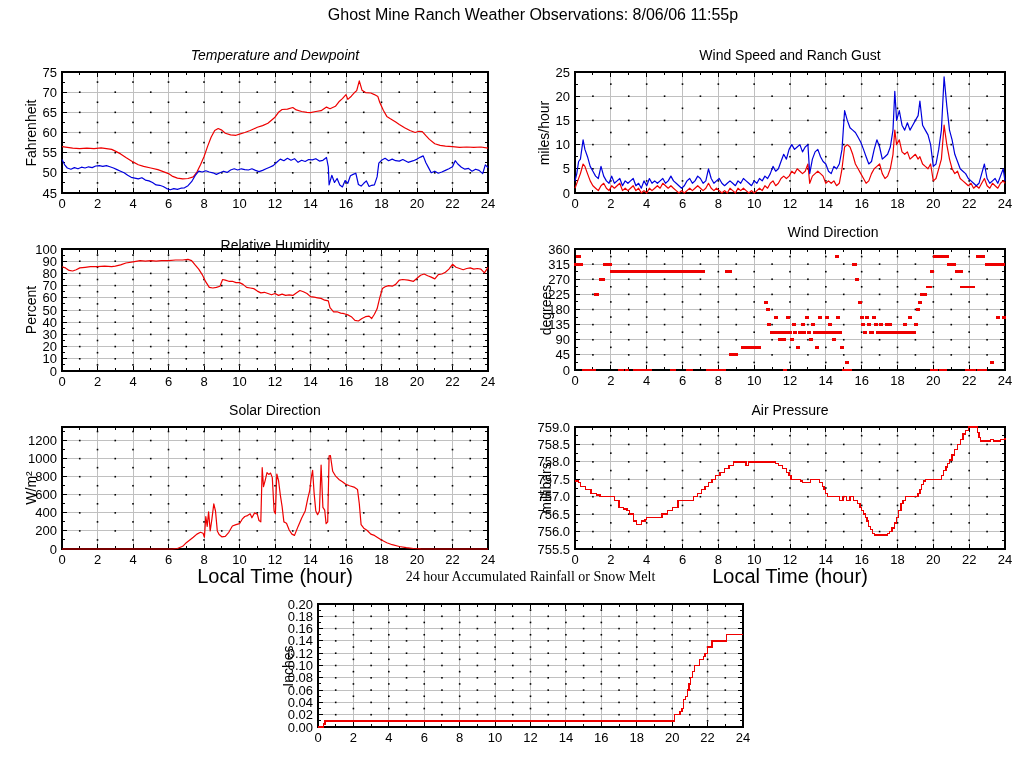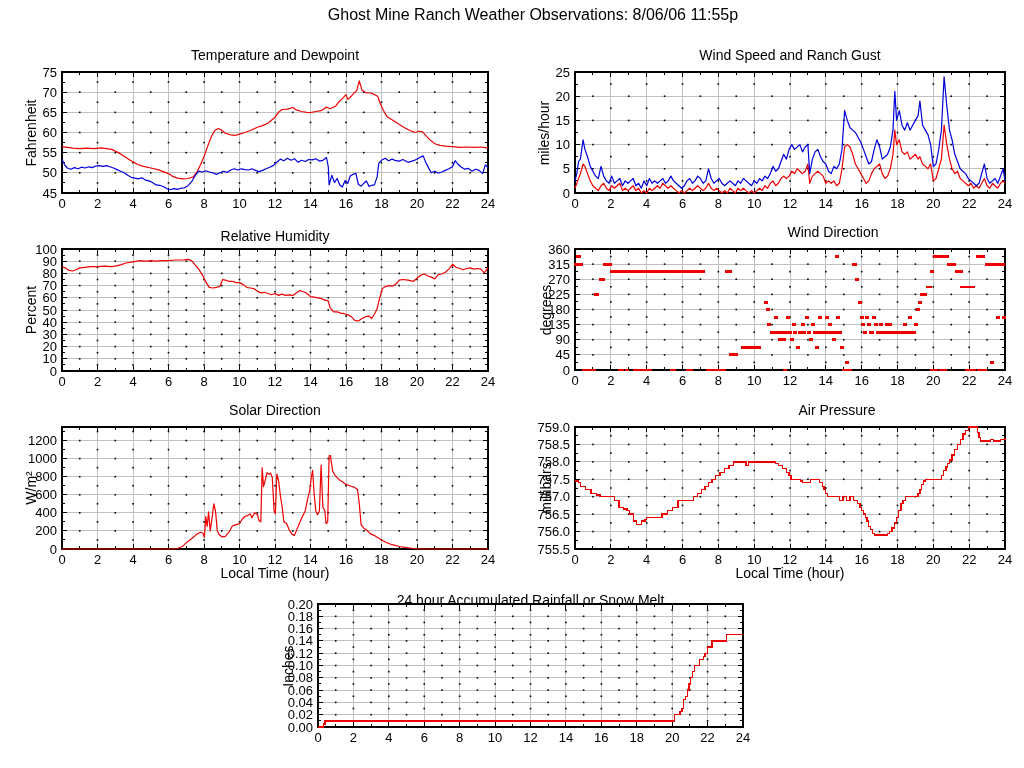--- a/index.html
+++ b/index.html
@@ -4,21 +4,21 @@
 <style>
   html,body{margin:0;padding:0;background:#ffffff;}
   .canvas{position:relative;width:1024px;height:768px;background:#ffffff;
           font-family:"Liberation Sans", sans-serif;color:#000;overflow:hidden;border-radius:20px;}
   .page-title{position:absolute;top:6px;left:42px;right:0;text-align:center;
               font-size:16px;white-space:nowrap;}
   .chart-title{position:absolute;font-size:14px;white-space:nowrap;
                transform:translateX(-50%);}
   .ylabel{position:absolute;font-size:14px;white-space:nowrap;
           transform:translate(-50%,-50%) rotate(-90deg);}
-  .xlabel{position:absolute;font-size:14px;white-space:nowrap;
+  .xlabel{position:absolute;font-size:20px;white-space:nowrap;
           transform:translateX(-50%);text-align:center;}
   svg{position:absolute;left:0;top:0;}
 </style>
 </head>
 <body>
 
 <div class="canvas">
   <div class="page-title">Ghost Mine Ranch Weather Observations: 8/06/06 11:55p</div>
 
   <svg id="plot-svg" width="1024" height="768">
@@ -2258,27 +2258,27 @@
         <text x="565.9166666666667" y="742" text-anchor="middle" font-size="13" fill="#000000" font-family="&quot;Liberation Sans&quot;, sans-serif">14</text>
         <text x="601.3333333333333" y="742" text-anchor="middle" font-size="13" fill="#000000" font-family="&quot;Liberation Sans&quot;, sans-serif">16</text>
         <text x="636.75" y="742" text-anchor="middle" font-size="13" fill="#000000" font-family="&quot;Liberation Sans&quot;, sans-serif">18</text>
         <text x="672.1666666666667" y="742" text-anchor="middle" font-size="13" fill="#000000" font-family="&quot;Liberation Sans&quot;, sans-serif">20</text>
         <text x="707.5833333333333" y="742" text-anchor="middle" font-size="13" fill="#000000" font-family="&quot;Liberation Sans&quot;, sans-serif">22</text>
         <text x="743" y="742" text-anchor="middle" font-size="13" fill="#000000" font-family="&quot;Liberation Sans&quot;, sans-serif">24</text>
         <path d="M318.0 727.0H322.4V727.0H323.3V723.9H325.1V720.9H672.2V720.9H674.8V714.7H680.1V711.6H681.9V708.5H683.7V699.3H685.4V696.3H687.2V690.1H689.0V684.0H690.8V677.8H692.5V671.6H694.3V665.5H697.8V665.5H699.6V659.4H703.2V656.3H704.9V653.2H707.6V647.0H710.2V647.0H712.0V640.9H723.5V640.9H726.2V634.8H743.0V634.8" fill="none" stroke="#ee0000" stroke-width="1.3" shape-rendering="crispEdges"></path>
       </g>
     </svg>
 
-  <div class="chart-title" id="ct-0" style="left: 275px; top: 47px;">Temperature and Dewpoint</div>
+  <div class="chart-title" id="ct-0" style="left: 275px; top: 47px; font-style: italic;">Temperature and Dewpoint</div>
   <div class="chart-title" id="ct-1" style="left: 790px; top: 47px;">Wind Speed and Ranch Gust</div>
-  <div class="chart-title" id="ct-2" style="left: 275px; top: 228px;">Relative Humidity</div>
+  <div class="chart-title" id="ct-2" style="left: 275px; top: 237px;">Relative Humidity</div>
   <div class="chart-title" id="ct-3" style="left: 790px; top: 224px; margin-left: 43px;">Wind Direction</div>
   <div class="chart-title" id="ct-4" style="left: 275px; top: 402px;">Solar Direction</div>
-  <div class="chart-title" id="ct-5" style="left: 790px; top: 402px; margin-left: 47px;">Air Pressure</div>
-  <div class="chart-title" id="ct-6" style="left: 530.5px; top: 592px;">24 hour Accumulated Rainfall or Snow Melt</div>
+  <div class="chart-title" id="ct-5" style="left: 790px; top: 402px;">Air Pressure</div>
+  <div class="chart-title" id="ct-6" style="left: 530.5px; top: 569px; font-family: Liberation Serif, serif;">24 hour Accumulated Rainfall or Snow Melt</div>
 
   <div class="ylabel" id="yl-0" style="left: 31px; top: 132.5px;">Fahrenheit</div>
   <div class="ylabel" id="yl-1" style="left: 544px; top: 132.5px;">miles/hour</div>
   <div class="ylabel" id="yl-2" style="left: 31px; top: 310px;">Percent</div>
   <div class="ylabel" id="yl-3" style="left: 546px; top: 309.5px;">degrees</div>
   <div class="ylabel" id="yl-4" style="left: 31px; top: 488px;">W/m²</div>
   <div class="ylabel" id="yl-5" style="left: 546px; top: 488px;">millibars</div>
   <div class="ylabel" id="yl-6" style="left: 288px; top: 665.5px;">Inches</div>
 
   <div class="xlabel" id="xl-4" style="left: 275px; top: 565px;">Local Time (hour)</div>

